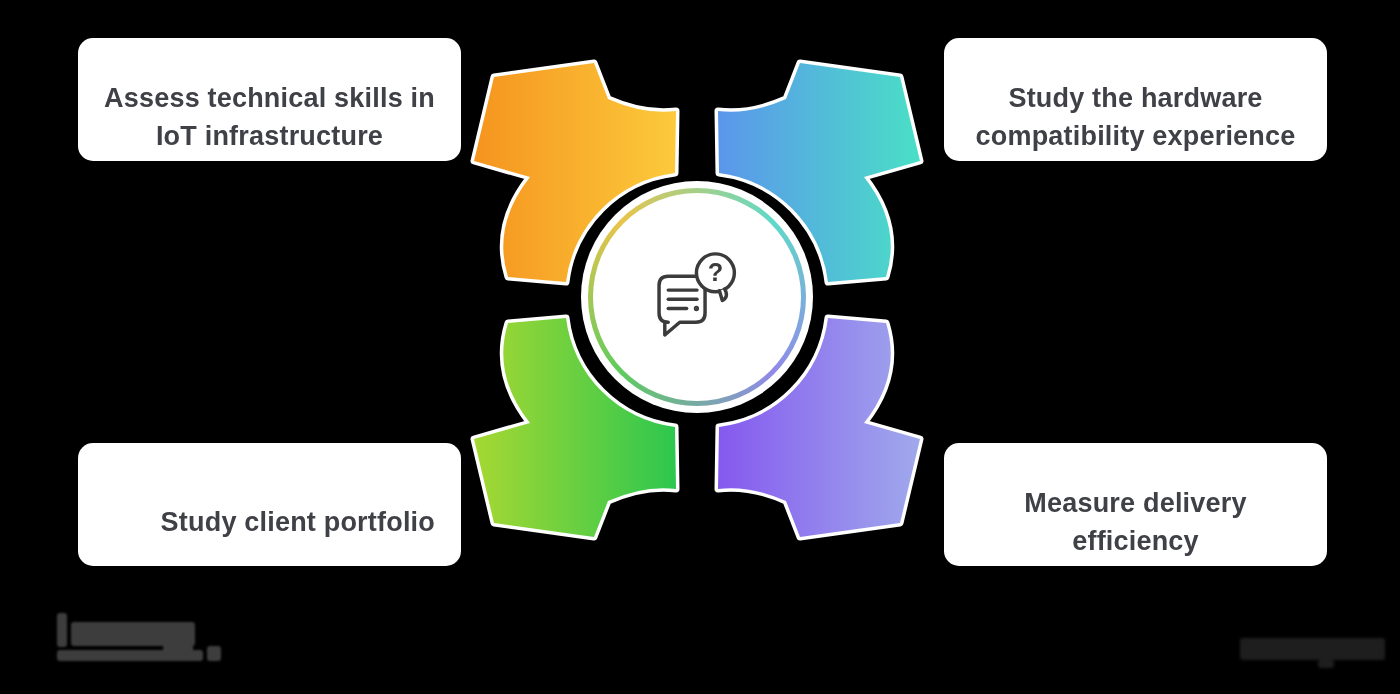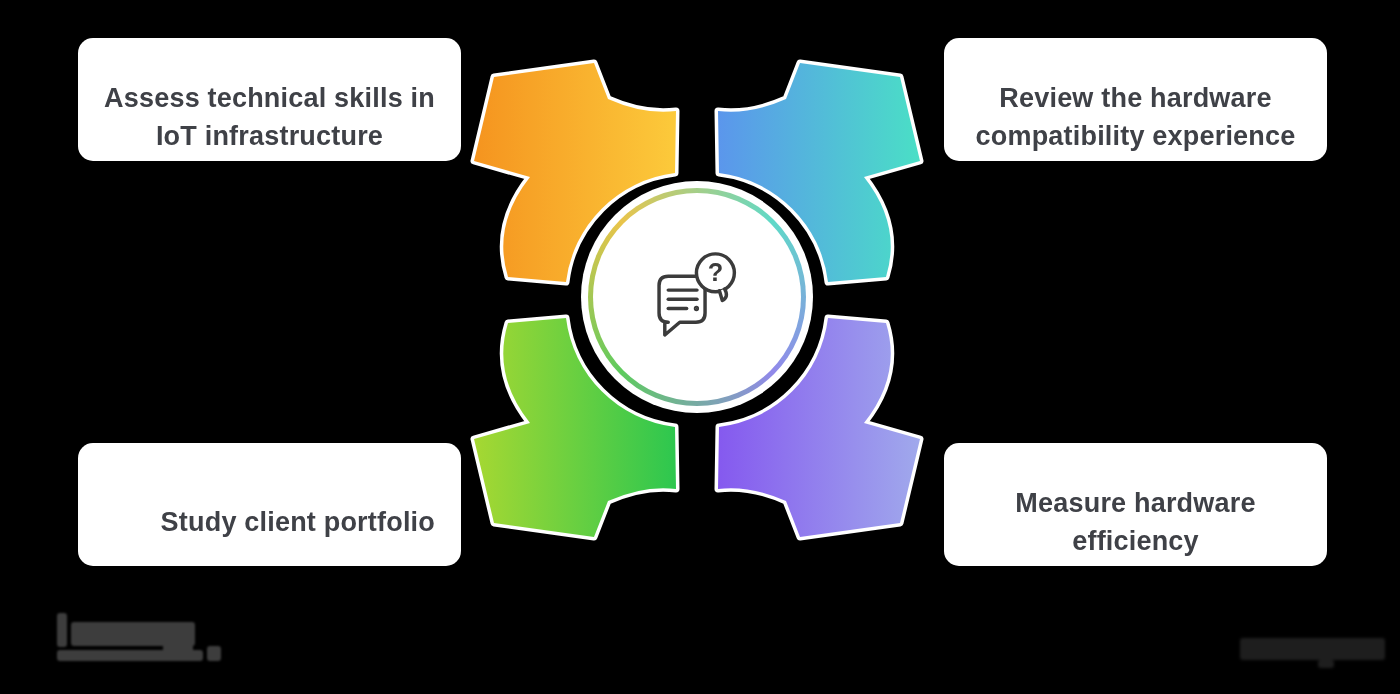--- a/index.html
+++ b/index.html
@@ -37,27 +37,27 @@
 </style>
 </head>
 <body>
 
 <div class="canvas">
 
   <div class="card tl">
     <span>Assess technical skills in IoT infrastructure</span>
   </div>
   <div class="card tr">
-    <span>Review the hardware compatibility experience</span>
+    <span>Study the hardware compatibility experience</span>
   </div>
   <div class="card bl">
     <span>Study client portfolio</span>
   </div>
   <div class="card br">
-    <span>Measure hardware efficiency</span>
+    <span>Measure delivery efficiency</span>
   </div>
 
   <svg class="piece tl" viewBox="0 0 240 240">
     <defs>
         <linearGradient id="grad-0" x1="0" y1="0" x2="1" y2="0">
       <stop offset="0" stop-color="#fcca3b"></stop>
           <stop offset="1" stop-color="#f5941f"></stop>
         </linearGradient>
       </defs>
     <path transform="translate(240,0) scale(-1,1)" fill="url(#grad-0)" d="M 14 54 Q 46 58 82 42 L 96 6 L 196 20 L 216 104 L 160 120 Q 198 168 182 220 L 124 225 A 125 125 0 0 0 15 116 Z"></path>

